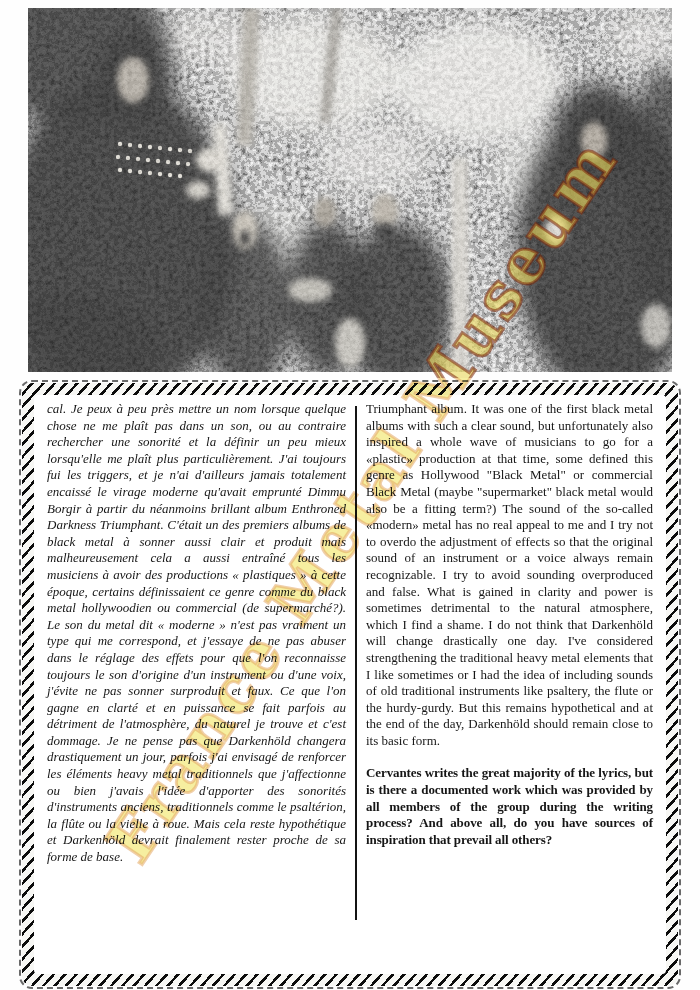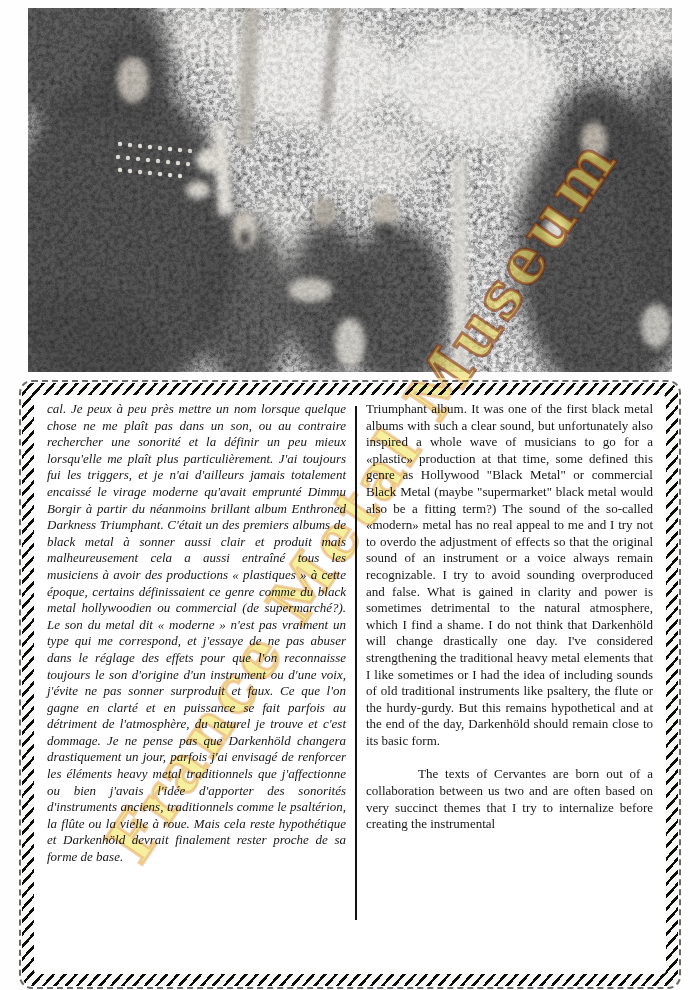--- a/index.html
+++ b/index.html
@@ -198,21 +198,21 @@
   </div>
 
   <div class="frame">
     <div class="frame-inner">
       <div class="col col-left">
         <p lang="fr">cal. Je peux à peu près mettre un nom lorsque quelque chose ne me plaît pas dans un son, ou au contraire rechercher une sonorité et la définir un peu mieux lorsqu'elle me plaît plus particulièrement. J'ai toujours fui les triggers, et je n'ai d'ailleurs jamais totalement encaissé le virage moderne qu'avait emprunté Dimmu Borgir à partir du néanmoins brillant album Enthroned Darkness Triumphant. C'était un des premiers albums de black metal à sonner aussi clair et produit mais malheureusement cela a aussi entraîné tous les musiciens à avoir des productions « plastiques » à cette époque, certains définissaient ce genre comme du black metal hollywoodien ou commercial (de supermarché?). Le son du metal dit « moderne » n'est pas vraiment un type qui me correspond, et j'essaye de ne pas abuser dans le réglage des effets pour que l'on reconnaisse toujours le son d'origine d'un instrument ou d'une voix, j'évite ne pas sonner surproduit et faux. Ce que l'on gagne en clarté et en puissance se fait parfois au détriment de l'atmosphère, du naturel je trouve et c'est dommage. Je ne pense pas que Darkenhöld changera drastiquement un jour, parfois j'ai envisagé de renforcer les éléments heavy metal traditionnels que j'affectionne ou bien j'avais l'idée d'apporter des sonorités d'instruments anciens, traditionnels comme le psaltérion, la flûte ou la vielle à roue. Mais cela reste hypothétique et Darkenhöld devrait finalement rester proche de sa forme de base.</p>
       </div>
       <div class="divider"></div>
       <div class="col col-right">
         <p>Triumphant album. It was one of the first black metal albums with such a clear sound, but unfortunately also inspired a whole wave of musicians to go for a «plastic» production at that time, some defined this genre as Hollywood "Black Metal" or commercial Black Metal (maybe "supermarket" black metal would also be a fitting term?) The sound of the so-called «modern» metal has no real appeal to me and I try not to overdo the adjustment of effects so that the original sound of an instrument or a voice always remain recognizable. I try to avoid sounding overproduced and false. What is gained in clarity and power is sometimes detrimental to the natural atmosphere, which I find a shame. I do not think that Darkenhöld will change drastically one day. I've considered strengthening the traditional heavy metal elements that I like sometimes or I had the idea of including sounds of old traditional instruments like psaltery, the flute or the hurdy-gurdy. But this remains hypothetical and at the end of the day, Darkenhöld should remain close to its basic form.</p>
-        <p class="answer-start">The texts of Cervantes are born out of a collaboration between us two and are often based on very succinct themes that I try to internalize before creating the instrumental</p>
+        <p class="question">Cervantes writes the great majority of the lyrics, but is there a documented work which was provided by all members of the group during the writing process? And above all, do you have sources of inspiration that prevail all others?</p>
       </div>
     </div>
   </div>
 
   <div class="watermark-layer">
     <div class="wm-part wm-photo">
       <span>France Metal Museum</span>
     </div>
     <div class="wm-part wm-paper">
       <span>France Metal Museum</span>

